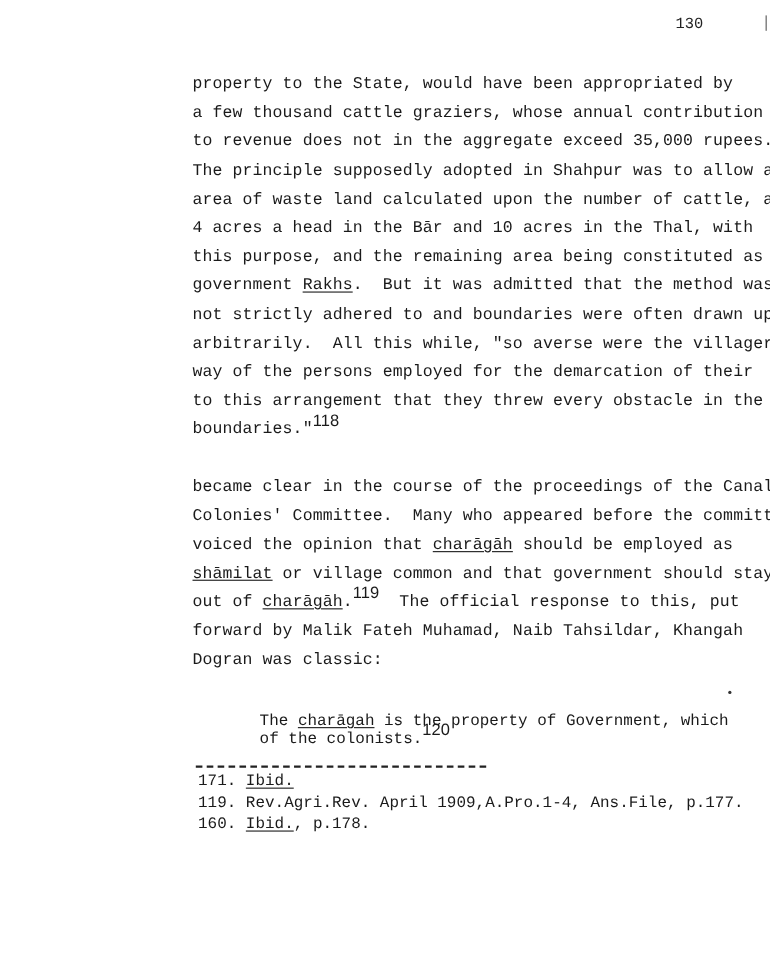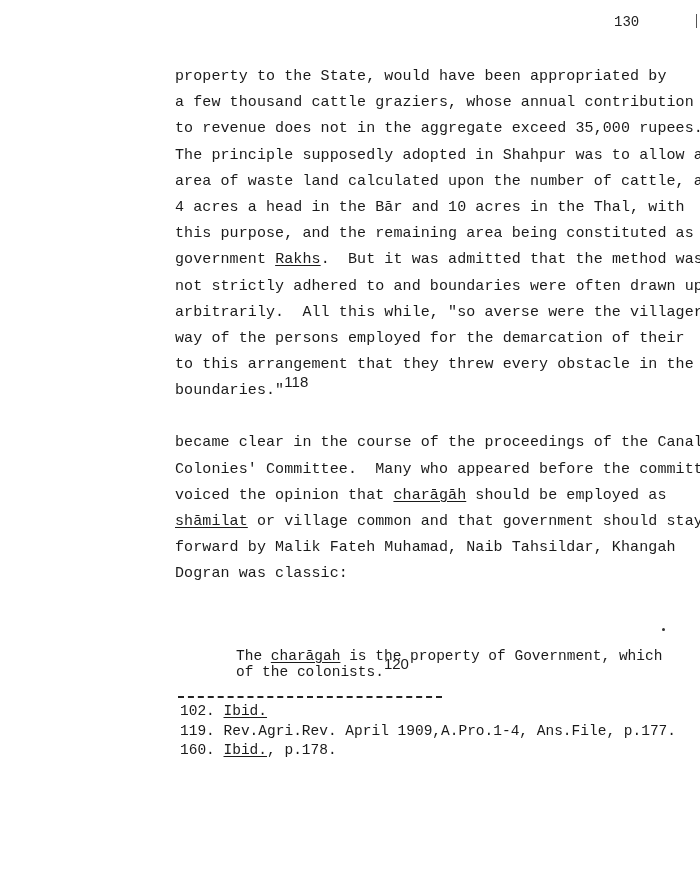--- a/index.html
+++ b/index.html
@@ -119,33 +119,34 @@
         <div class="line"><span>way of the persons employed for the demarcation of their</span></div>
         <div class="line"><span>to this arrangement that they threw every obstacle in the</span></div>
         <div class="line"><span>boundaries."</span><sup>118</sup></div>
       </div>
     <div class="gap"></div>
     <div id="para-1">
         <div class="line"><span>became clear in the course of the proceedings of the Canal</span></div>
         <div class="line"><span>Colonies' Committee.  Many who appeared before the committee</span></div>
         <div class="line"><span>voiced the opinion that </span><u>charāgāh</u><span> should be employed as</span></div>
         <div class="line"><u>shāmilat</u><span> or village common and that government should stay</span></div>
+        <div class="line"><span>out of </span><u>charāgāh</u><span>.</span><sup>119</sup><span>  The official response to this, put</span></div>
         <div class="line"><span>forward by Malik Fateh Muhamad, Naib Tahsildar, Khangah</span></div>
         <div class="line"><span>Dogran was classic:</span></div>
       </div>
   </div>
 
   <div class="block-quote" id="block-quote">
       <div class="bq-line"><span>The </span><u>charāgah</u><span> is the property of Government, which</span></div>
       <div class="bq-line"><span>of the colonists.</span><sup>120</sup></div>
     </div>
 
   <div class="footnote-rule"></div>
 
   <div class="footnotes" id="footnotes">
-      <div class="fn-line"><span>102. </span><u>Ibid.</u></div>
+      <div class="fn-line"><span>171. </span><u>Ibid.</u></div>
       <div class="fn-line"><span>119. </span><span>Rev.Agri.Rev. April 1909,A.Pro.1-4, Ans.File, p.177.</span></div>
       <div class="fn-line"><span>160. </span><u>Ibid.</u><span>, p.178.</span></div>
     </div>
 
   <div class="speck" style="left:654px; top:76px; width:2px; height:2px;"></div>
   <div class="speck" style="left:662px; top:628px;"></div>
 </div>
 
 </body></html>

